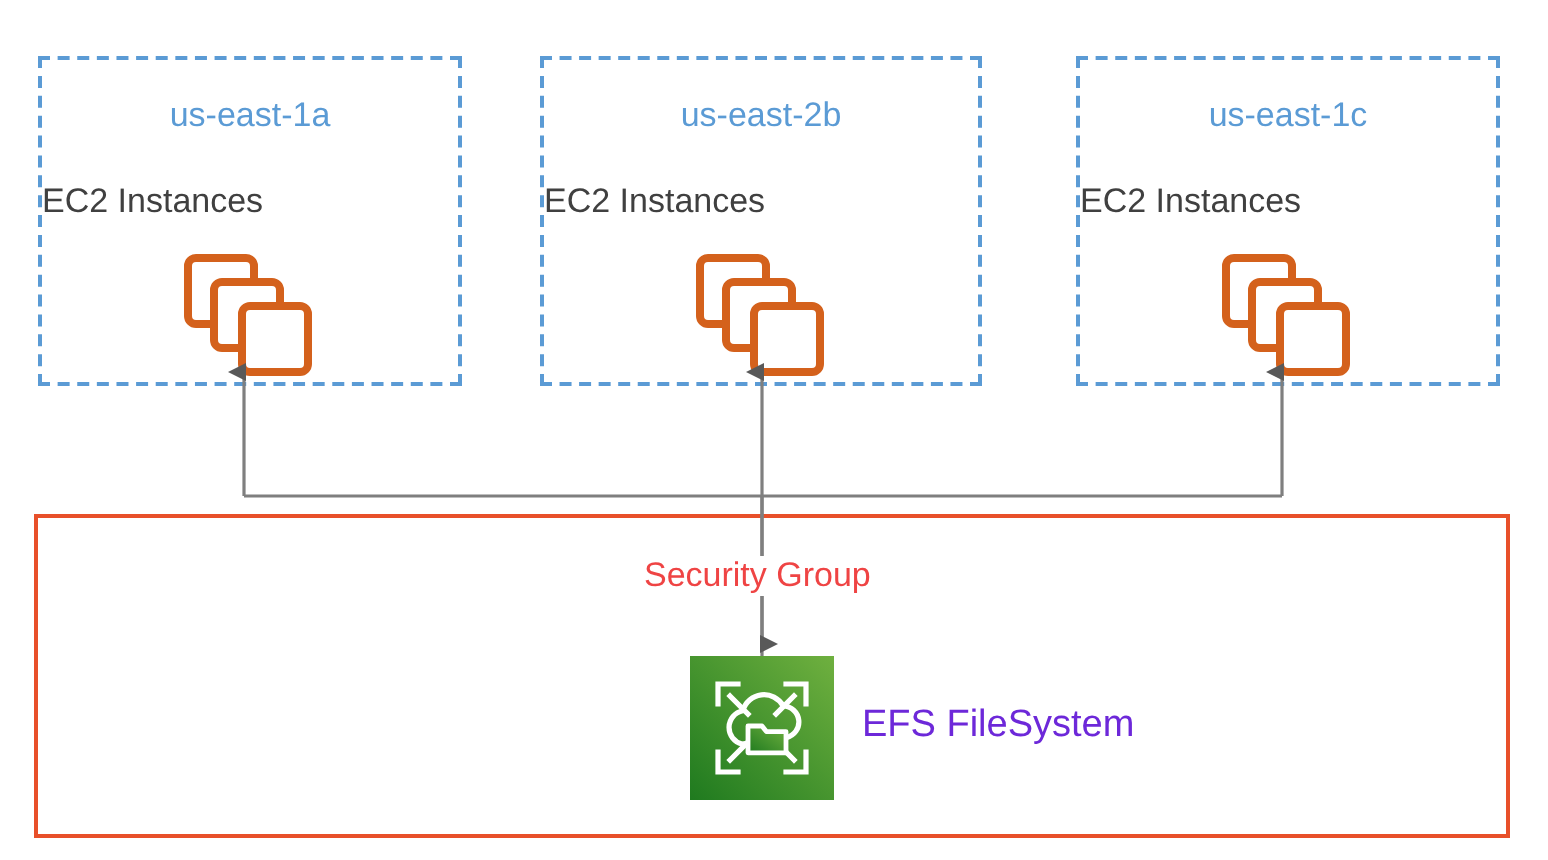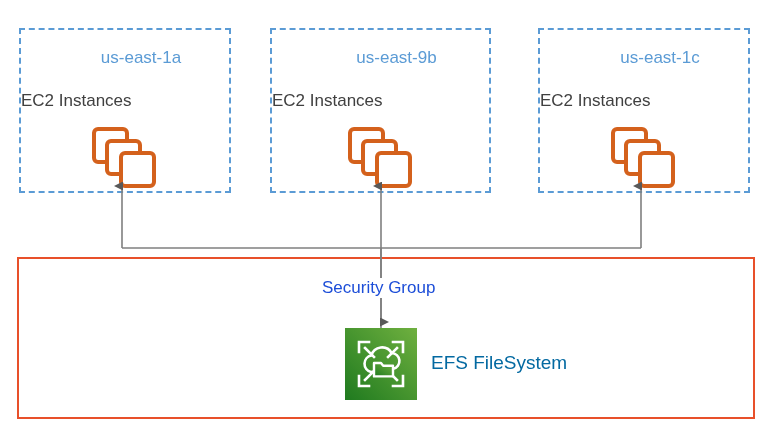--- a/index.html
+++ b/index.html
@@ -21,21 +21,21 @@
   
   .az-box {
     position: absolute;
     border: 2px dashed #5B9BD5;
     box-sizing: border-box;
     background: transparent;
   }
   .az-title {
     position: absolute;
     top: 18px;
-    left: 16px;
+    left: 0;
     width: 100%;
     text-align: center;
     color: #5B9BD5;
     font-size: 17px;
     line-height: 20px;
     white-space: nowrap;
   }
   .az-subtitle {
     position: absolute;
     top: 61px;
@@ -58,33 +58,33 @@
 
   
   .sg-box {
     position: absolute;
     border: 2px solid #E8502A;
     box-sizing: border-box;
     background: transparent;
   }
   .sg-title {
     position: absolute;
-    color: #1d4ed8;
+    color: #ef4444;
     font-size: 17px;
     line-height: 20px;
     white-space: nowrap;
   }
   .efs-icon {
     position: absolute;
     width: 72px;
     height: 72px;
   }
   .efs-label {
     position: absolute;
-    color: #0369a1;
+    color: #6d28d9;
     font-size: 19px;
     line-height: 22px;
     white-space: nowrap;
   }
 
   
   .connectors {
     position: absolute;
     left: 0;
     top: 0;
@@ -104,21 +104,21 @@
     <div class="ec2-icon">
       <svg width="68" height="62" viewBox="0 0 68 62" xmlns="http://www.w3.org/2000/svg">
         <rect x="3" y="3" width="33" height="33" rx="4" ry="4" fill="#ffffff" stroke="#D4611C" stroke-width="4"></rect>
         <rect x="16" y="15" width="33" height="33" rx="4" ry="4" fill="#ffffff" stroke="#D4611C" stroke-width="4"></rect>
         <rect x="30" y="27" width="33" height="33" rx="4" ry="4" fill="#ffffff" stroke="#D4611C" stroke-width="4"></rect>
       </svg>
     </div>
   </div>
 
   <div class="az-box" style="left:270px; top:28px; width:221px; height:165px;">
-    <div class="az-title">us-east-9b</div>
+    <div class="az-title">us-east-2b</div>
     <div class="az-subtitle">EC2 Instances</div>
     <div class="ec2-icon">
       <svg width="68" height="62" viewBox="0 0 68 62" xmlns="http://www.w3.org/2000/svg">
         <rect x="3" y="3" width="33" height="33" rx="4" ry="4" fill="#ffffff" stroke="#D4611C" stroke-width="4"></rect>
         <rect x="16" y="15" width="33" height="33" rx="4" ry="4" fill="#ffffff" stroke="#D4611C" stroke-width="4"></rect>
         <rect x="30" y="27" width="33" height="33" rx="4" ry="4" fill="#ffffff" stroke="#D4611C" stroke-width="4"></rect>
       </svg>
     </div>
   </div>
 

